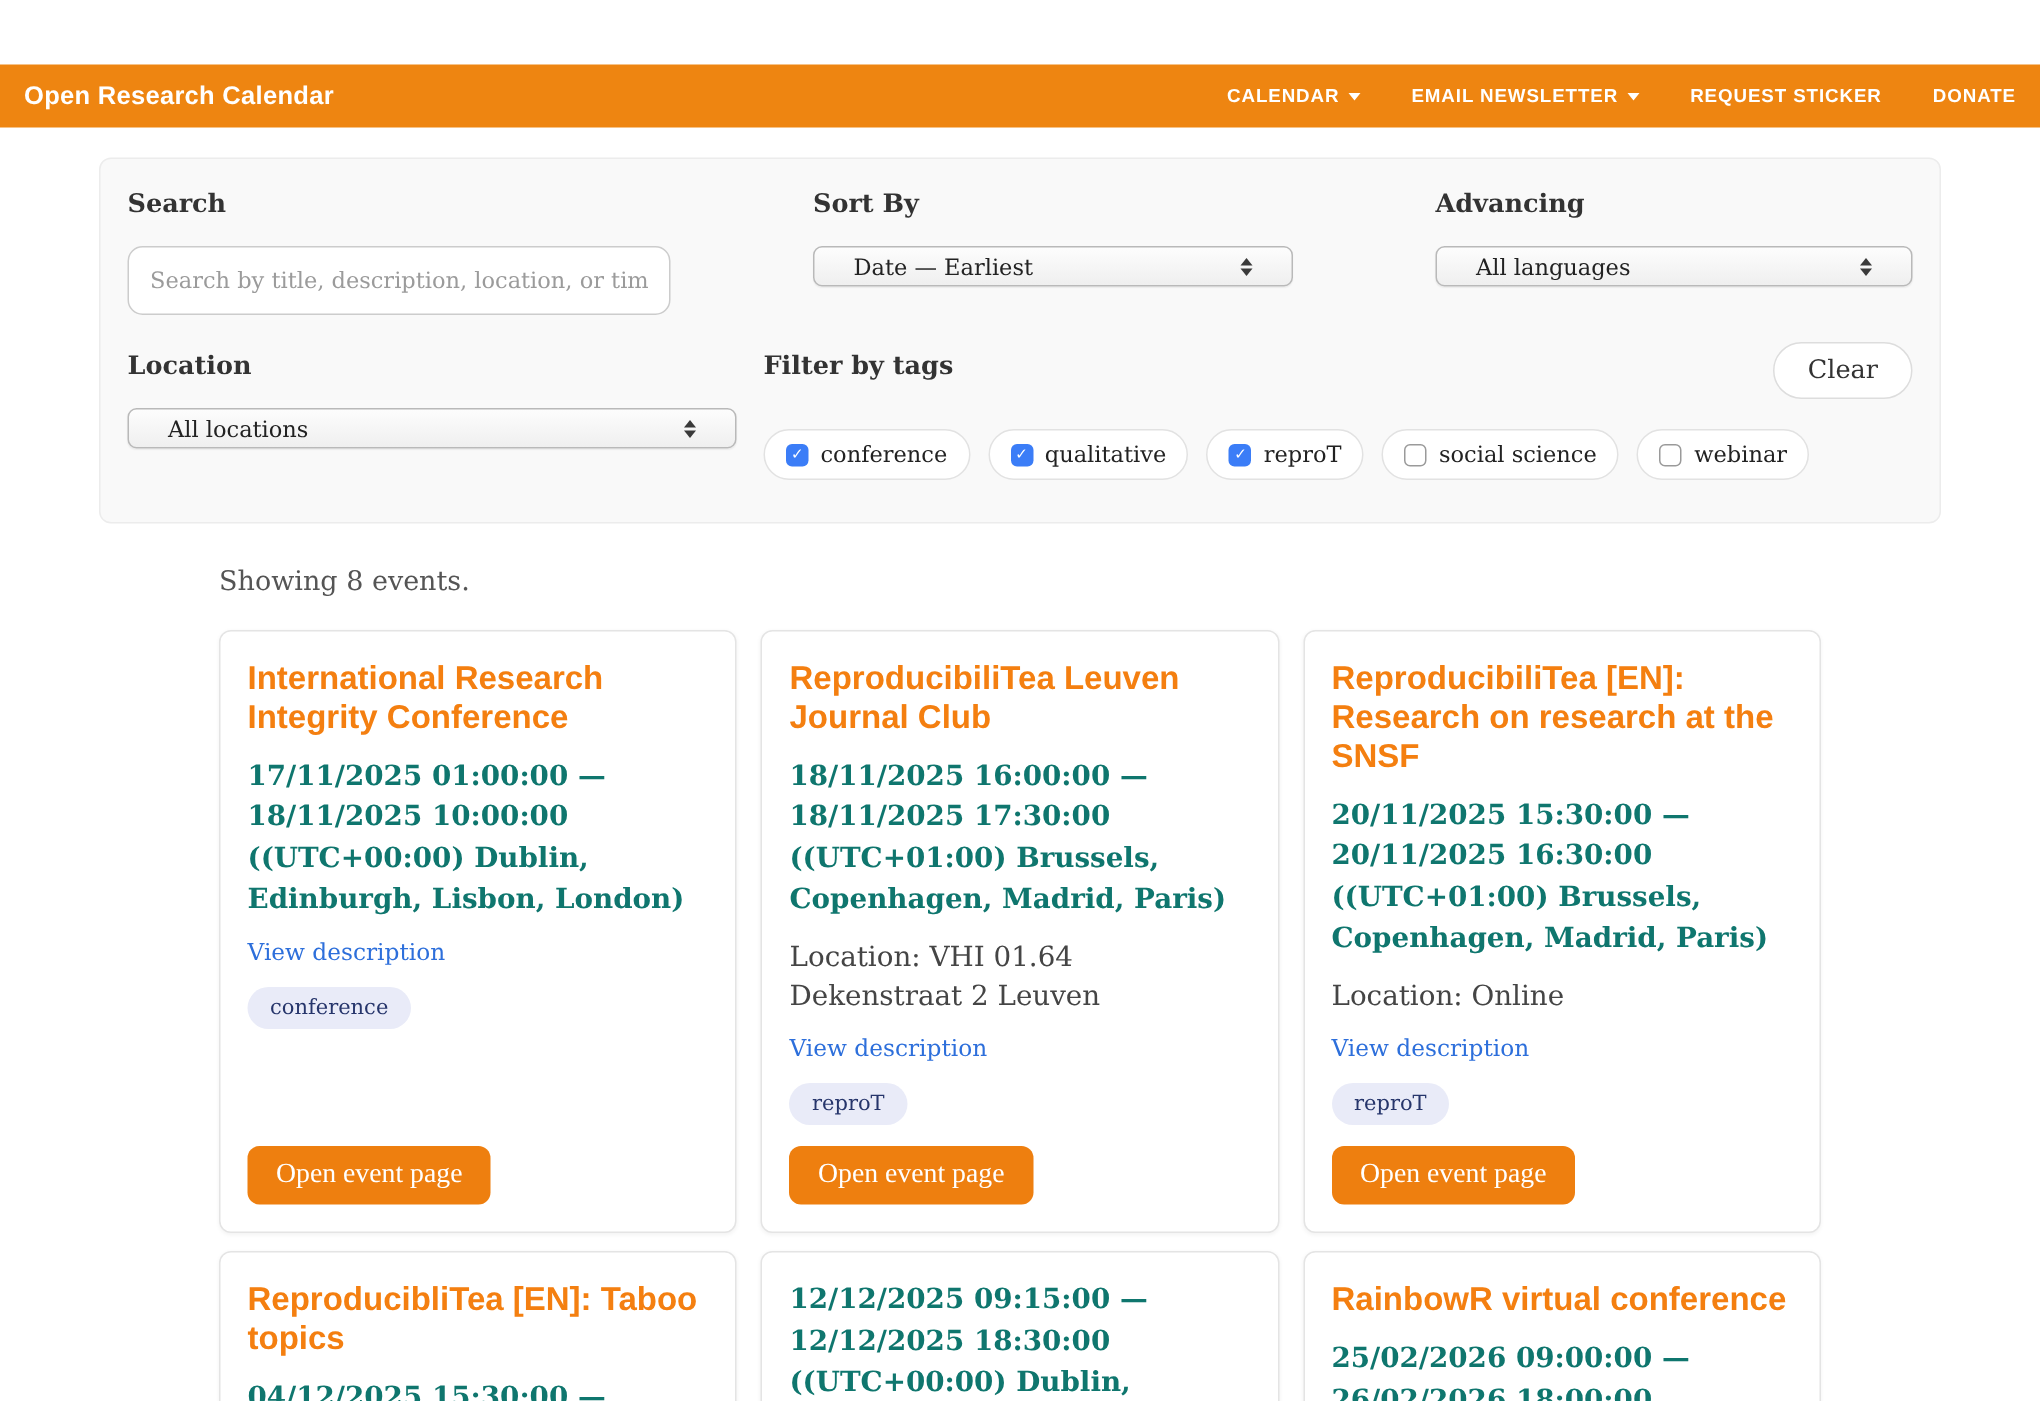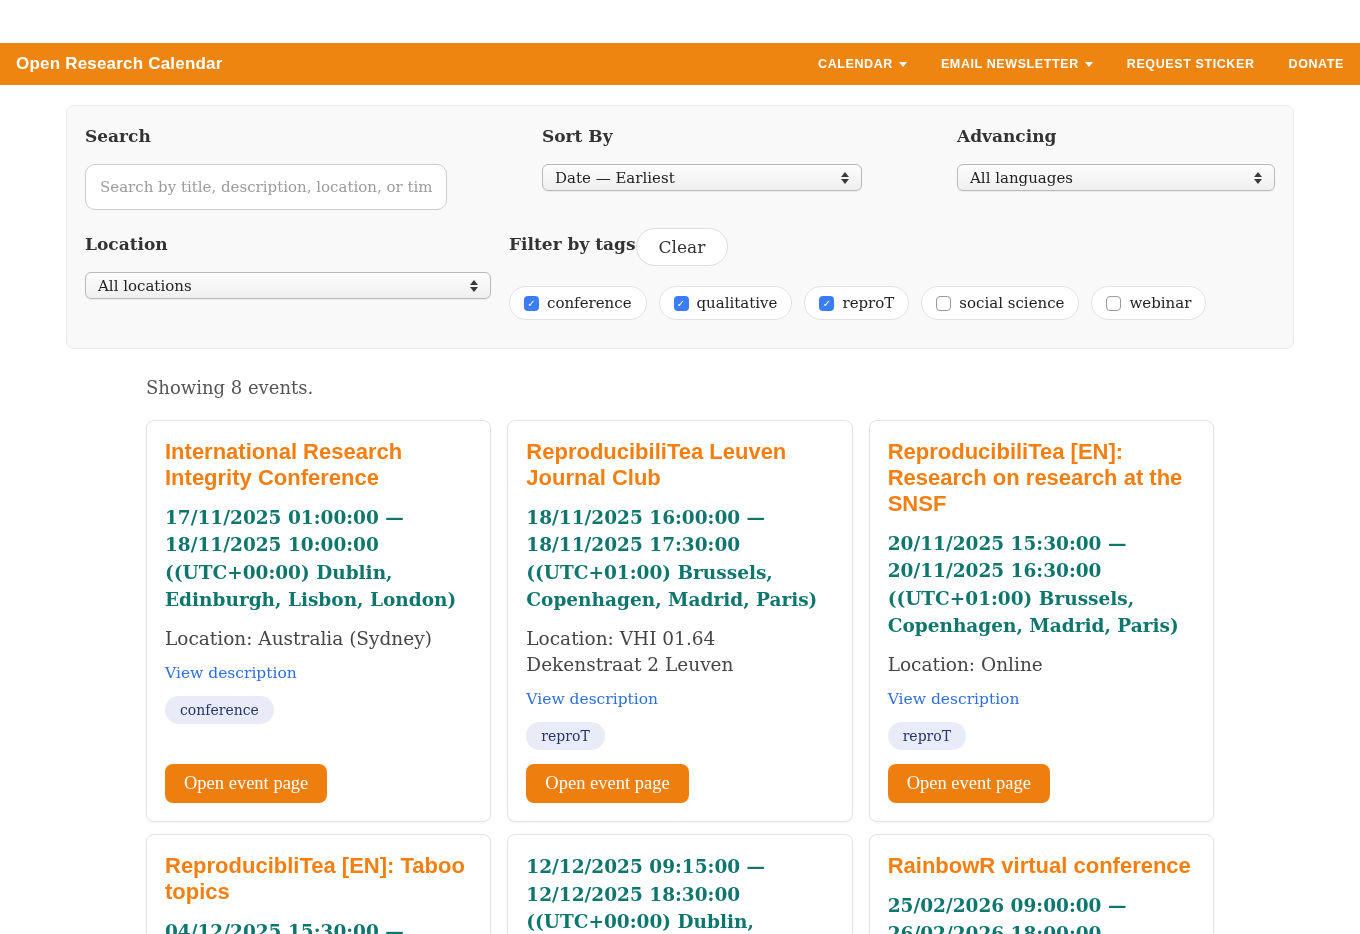--- a/index.html
+++ b/index.html
@@ -23,30 +23,30 @@
     border:1px solid #ececec; border-radius:8px; padding:20px 18px 28px; }
   .panel-label { font-weight:bold; font-size:17px; color:#333; margin-bottom:18px; }
   .row1 { display:grid; grid-template-columns:362px 320px 318px;
     justify-content:space-between; }
   .search-input { width:100%; height:46px; border:1px solid #ccc; border-radius:10px;
     background:#fff; padding:0 14px; font-family:"DejaVu Serif", serif;
     font-size:15px; color:#333; outline:none; }
   .search-input::placeholder { color:#9b9b9b; }
   .select { height:27px; border:1px solid #b9b9b9; border-radius:6px;
     background:linear-gradient(#fdfdfd,#efefef); display:flex; align-items:center;
-    justify-content:space-between; padding:0 12px; font-size:15px; color:#222;
+    justify-content:space-between; padding:0 26px; font-size:15px; color:#222;
     cursor:pointer; box-shadow:0 1px 1px rgba(0,0,0,.06); }
   .arrows { display:flex; flex-direction:column; gap:2px; align-items:center; }
   .arrows i { display:block; width:0; height:0; border-left:4px solid transparent;
     border-right:4px solid transparent; }
   .arrows .up { border-bottom:5px solid #3a3a3a; }
   .arrows .down { border-top:5px solid #3a3a3a; }
   .row2 { display:grid; grid-template-columns:406px 1fr; column-gap:18px;
     margin-top:24px; }
-  .tags-head { display:flex; align-items:flex-start; }
+  .tags-head { display:flex; align-items:flex-start; justify-content:space-between; }
   .clear-btn { background:#fff; border:1px solid #ddd; border-radius:20px;
     padding:8px 22px; font-family:"DejaVu Serif", serif; font-size:17px; color:#333;
     cursor:pointer; margin-top:-6px; }
   .tag-row { display:flex; gap:12px; margin-top:14px; flex-wrap:wrap; }
   .tag-pill { display:inline-flex; align-items:center; gap:8px; background:#fff;
     border:1px solid #e2e2e2; border-radius:17px; padding:7px 14px; font-size:15px;
     color:#222; cursor:pointer; }
   .cb { width:15px; height:15px; border-radius:4px; display:flex; align-items:center;
     justify-content:center; flex:0 0 auto; }
   .cb.on { background:#3b7df7; color:#fff; font-size:10px; font-weight:bold;
@@ -168,21 +168,20 @@
     </div>
   </div>
 </section>
 
 <p class="summary">Showing 8 events.</p>
 
 <div class="grid">
   <article class="card">
     <h3 class="card-title">International Research Integrity Conference</h3>
     <div class="card-date">17/11/2025 01:00:00 — 18/11/2025 10:00:00 ((UTC+00:00) Dublin, Edinburgh, Lisbon, London)</div>
-    <div class="card-loc">Location: Australia (Sydney)</div>
     <a class="card-view">View description</a>
     <div class="chip-row">
         <span class="chip">conference</span>
       </div>
     <button class="open-btn">Open event page</button>
   </article>
 
   <article class="card">
     <h3 class="card-title">ReproducibiliTea Leuven Journal Club</h3>
     <div class="card-date">18/11/2025 16:00:00 — 18/11/2025 17:30:00 ((UTC+01:00) Brussels, Copenhagen, Madrid, Paris)</div>

